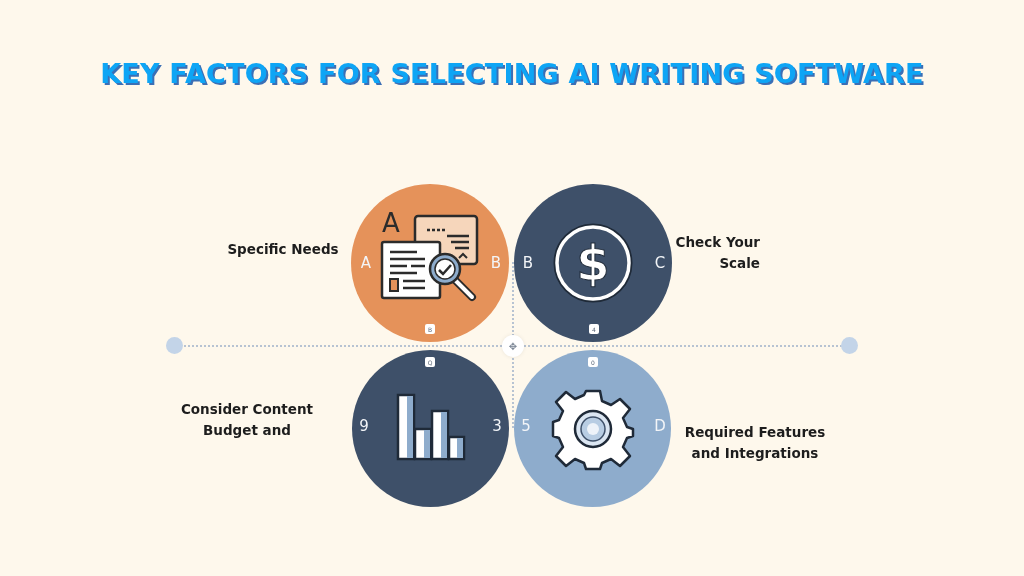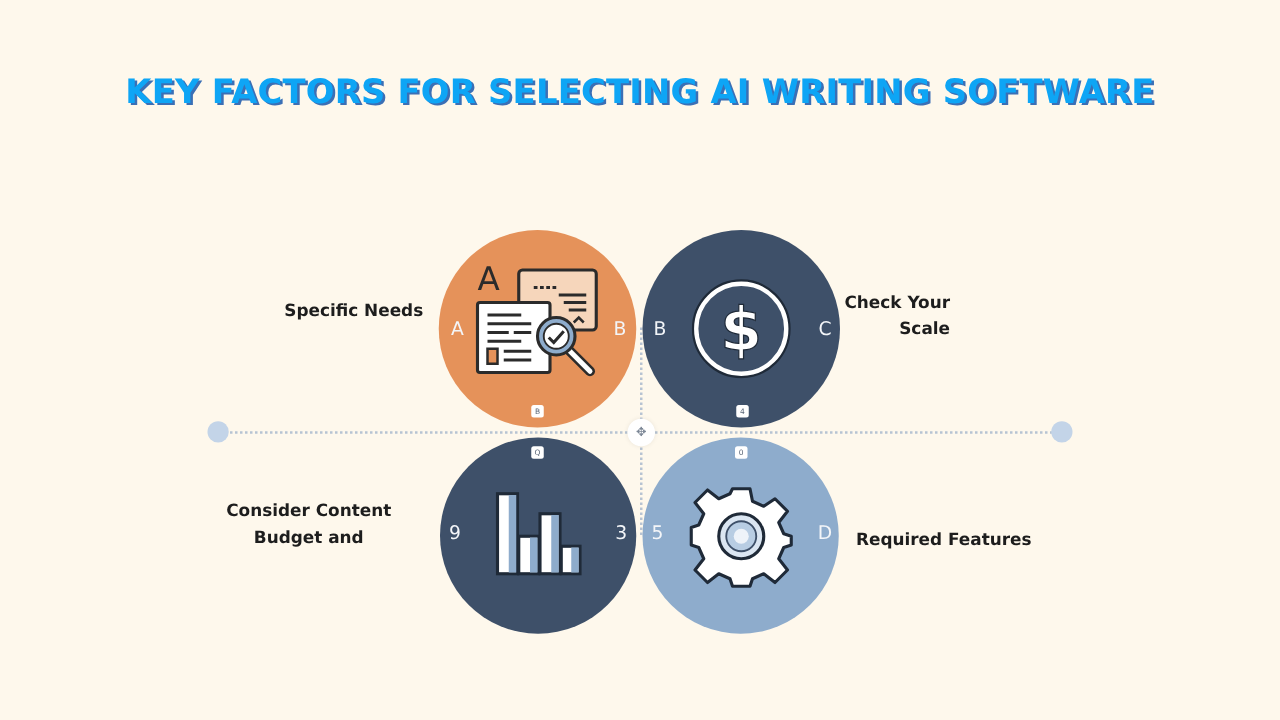--- a/index.html
+++ b/index.html
@@ -147,13 +147,14 @@
 <div class="label" style="left:652px;top:232px;width:108px;text-align:right;">
   <div>Check Your</div>
   <div>Scale</div>
 </div>
 <div class="label" style="left:172px;top:399px;width:150px;">
   <div>Consider Content</div>
   <div>Budget and</div>
 </div>
 <div class="label" style="left:684px;top:406px;width:142px;margin-top:16px;">
   <div>Required Features</div>
+  <div>and Integrations</div>
 </div>
 
 </body></html>

